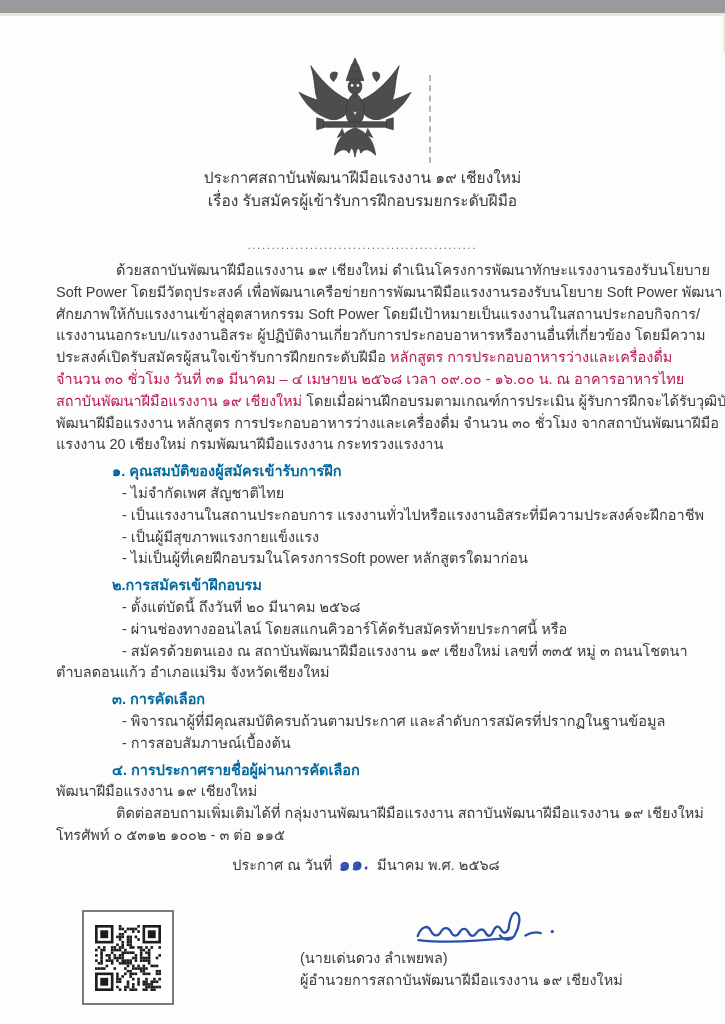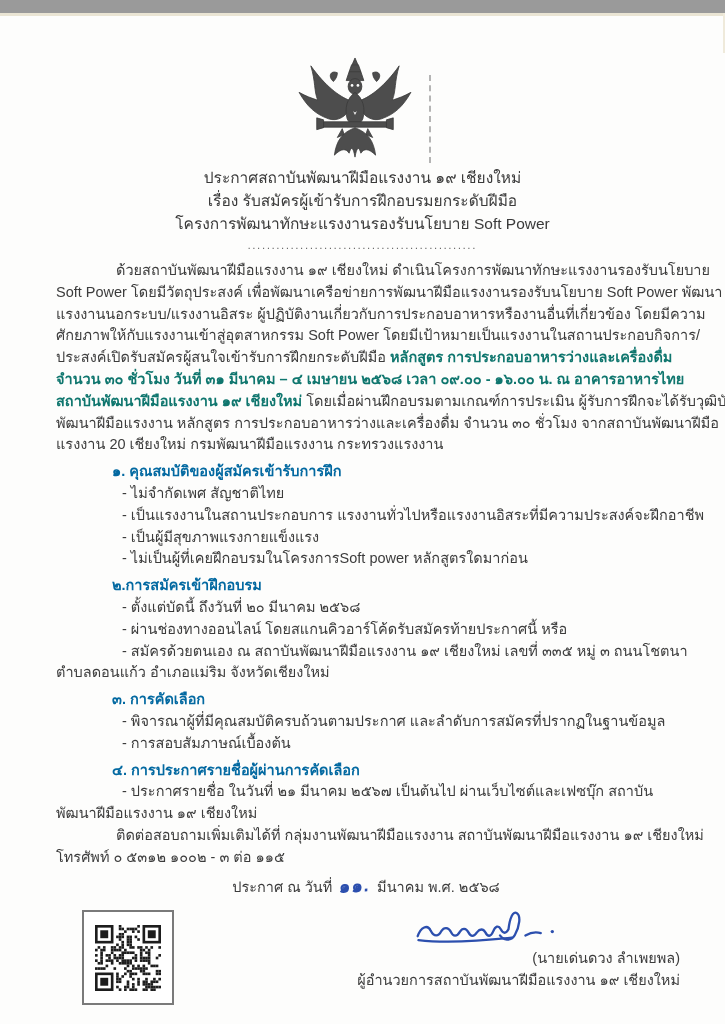--- a/index.html
+++ b/index.html
@@ -18,30 +18,30 @@
           font-size:15.5px;line-height:23px;color:#3a3a3a;}
   .divider{position:absolute;top:227px;left:0;width:100%;text-align:center;
            font-size:10px;letter-spacing:2px;color:#555;}
 
   .body{position:absolute;top:247px;left:56px;width:620px;
         font-size:14.5px;line-height:21.8px;color:#3c3c3c;}
   .line{white-space:nowrap;height:21.8px;}
   .indent{padding-left:60px;}
   .item{padding-left:66px;}
   .heading{font-weight:bold;padding-left:56px;margin-top:5px;color:#0369a1;}
-  .b{font-weight:bold;color:#0f766e;}
+  .b{font-weight:normal;color:#be185d;}
 
   .date-line{margin-top:7px;text-align:center;white-space:nowrap;}
   .hand{color:#2c4fae;font-size:18px;display:inline-block;transform:rotate(-3deg) skewX(-6deg);
         margin:0 7px;font-weight:bold;letter-spacing:1px;}
 
   .qr-box{position:absolute;left:82px;top:897px;width:88px;height:91px;background:#fff;
           border:2px solid #7a7a7a;display:flex;align-items:center;justify-content:center;}
 
-  .signoff{position:absolute;left:300px;top:894px;width:380px;text-align:right;
+  .signoff{position:absolute;left:300px;top:894px;width:380px;text-align:left;
            font-size:14.5px;line-height:22px;color:#3c3c3c;}
   .sig-wrap{height:40px;display:flex;align-items:center;justify-content:center;}
 </style>
 </head>
 <body>
 
 <div class="page">
   <div class="scan-edge-top"></div>
   <div class="scan-edge-right"></div>
 
@@ -69,29 +69,28 @@
           <circle cx="63" cy="29" r="1.4"></circle>
         <path d="M58,55 q2,3 4,0 l-2,4 z"></path>
       </g>
     </svg>
   </div>
   <div class="artifact-line"></div>
 
   <div class="header">
     <div>ประกาศสถาบันพัฒนาฝีมือแรงงาน ๑๙ เชียงใหม่</div>
     <div>เรื่อง รับสมัครผู้เข้ารับการฝึกอบรมยกระดับฝีมือ</div>
-    <div>โครงการพัฒนาทักษะแรงงานรองรับนโยบาย Soft Power</div>
   </div>
   <div class="divider">................................................</div>
 
   <div class="body">
     <div class="line indent">ด้วยสถาบันพัฒนาฝีมือแรงงาน ๑๙ เชียงใหม่ ดำเนินโครงการพัฒนาทักษะแรงงานรองรับนโยบาย</div>
     <div class="line">Soft Power โดยมีวัตถุประสงค์ เพื่อพัฒนาเครือข่ายการพัฒนาฝีมือแรงงานรองรับนโยบาย Soft Power พัฒนา</div>
+    <div class="line">ศักยภาพให้กับแรงงานเข้าสู่อุตสาหกรรม Soft Power โดยมีเป้าหมายเป็นแรงงานในสถานประกอบกิจการ/</div>
     <div class="line">แรงงานนอกระบบ/แรงงานอิสระ ผู้ปฏิบัติงานเกี่ยวกับการประกอบอาหารหรืองานอื่นที่เกี่ยวข้อง โดยมีความ</div>
-    <div class="line">ศักยภาพให้กับแรงงานเข้าสู่อุตสาหกรรม Soft Power โดยมีเป้าหมายเป็นแรงงานในสถานประกอบกิจการ/</div>
     <div class="line"><span>ประสงค์เปิดรับสมัครผู้สนใจเข้ารับการฝึกยกระดับฝีมือ </span><span class="b">หลักสูตร การประกอบอาหารว่างและเครื่องดื่ม</span></div>
     <div class="line b">จำนวน ๓๐ ชั่วโมง วันที่ ๓๑ มีนาคม – ๔ เมษายน ๒๕๖๘ เวลา ๐๙.๐๐ - ๑๖.๐๐ น. ณ อาคารอาหารไทย</div>
     <div class="line"><span class="b">สถาบันพัฒนาฝีมือแรงงาน ๑๙ เชียงใหม่ </span><span>โดยเมื่อผ่านฝึกอบรมตามเกณฑ์การประเมิน ผู้รับการฝึกจะได้รับวุฒิบัตร</span></div>
     <div class="line">พัฒนาฝีมือแรงงาน หลักสูตร การประกอบอาหารว่างและเครื่องดื่ม จำนวน ๓๐ ชั่วโมง จากสถาบันพัฒนาฝีมือ</div>
     <div class="line">แรงงาน 20 เชียงใหม่  กรมพัฒนาฝีมือแรงงาน กระทรวงแรงงาน</div>
 
     <div class="line heading">๑. คุณสมบัติของผู้สมัครเข้ารับการฝึก</div>
     <div class="line item">- ไม่จำกัดเพศ สัญชาติไทย</div>
     <div class="line item">- เป็นแรงงานในสถานประกอบการ แรงงานทั่วไปหรือแรงงานอิสระที่มีความประสงค์จะฝึกอาชีพ</div>
     <div class="line item">- เป็นผู้มีสุขภาพแรงกายแข็งแรง</div>
@@ -101,21 +100,20 @@
     <div class="line item">- ตั้งแต่บัดนี้ ถึงวันที่ ๒๐ มีนาคม ๒๕๖๘</div>
     <div class="line item">- ผ่านช่องทางออนไลน์ โดยสแกนคิวอาร์โค้ดรับสมัครท้ายประกาศนี้ หรือ</div>
     <div class="line item">- สมัครด้วยตนเอง ณ สถาบันพัฒนาฝีมือแรงงาน ๑๙ เชียงใหม่ เลขที่ ๓๓๕ หมู่ ๓ ถนนโชตนา</div>
     <div class="line">ตำบลดอนแก้ว อำเภอแม่ริม จังหวัดเชียงใหม่</div>
 
     <div class="line heading">๓. การคัดเลือก</div>
     <div class="line item">- พิจารณาผู้ที่มีคุณสมบัติครบถ้วนตามประกาศ และลำดับการสมัครที่ปรากฏในฐานข้อมูล</div>
     <div class="line item">- การสอบสัมภาษณ์เบื้องต้น</div>
 
     <div class="line heading">๔. การประกาศรายชื่อผู้ผ่านการคัดเลือก</div>
-    <div class="line item">- ประกาศรายชื่อ ในวันที่ ๒๑ มีนาคม ๒๕๖๗ เป็นต้นไป ผ่านเว็บไซต์และเฟซบุ๊ก สถาบัน</div>
     <div class="line">พัฒนาฝีมือแรงงาน ๑๙ เชียงใหม่</div>
 
     <div class="line indent">ติดต่อสอบถามเพิ่มเติมได้ที่ กลุ่มงานพัฒนาฝีมือแรงงาน สถาบันพัฒนาฝีมือแรงงาน ๑๙ เชียงใหม่</div>
     <div class="line">โทรศัพท์ ๐ ๕๓๑๒ ๑๐๐๒ - ๓ ต่อ ๑๑๕</div>
 
     <div class="date-line">
       <span>ประกาศ ณ วันที่</span><span class="hand">๑๑.</span><span>มีนาคม พ.ศ. ๒๕๖๘</span>
     </div>
   </div>
 

